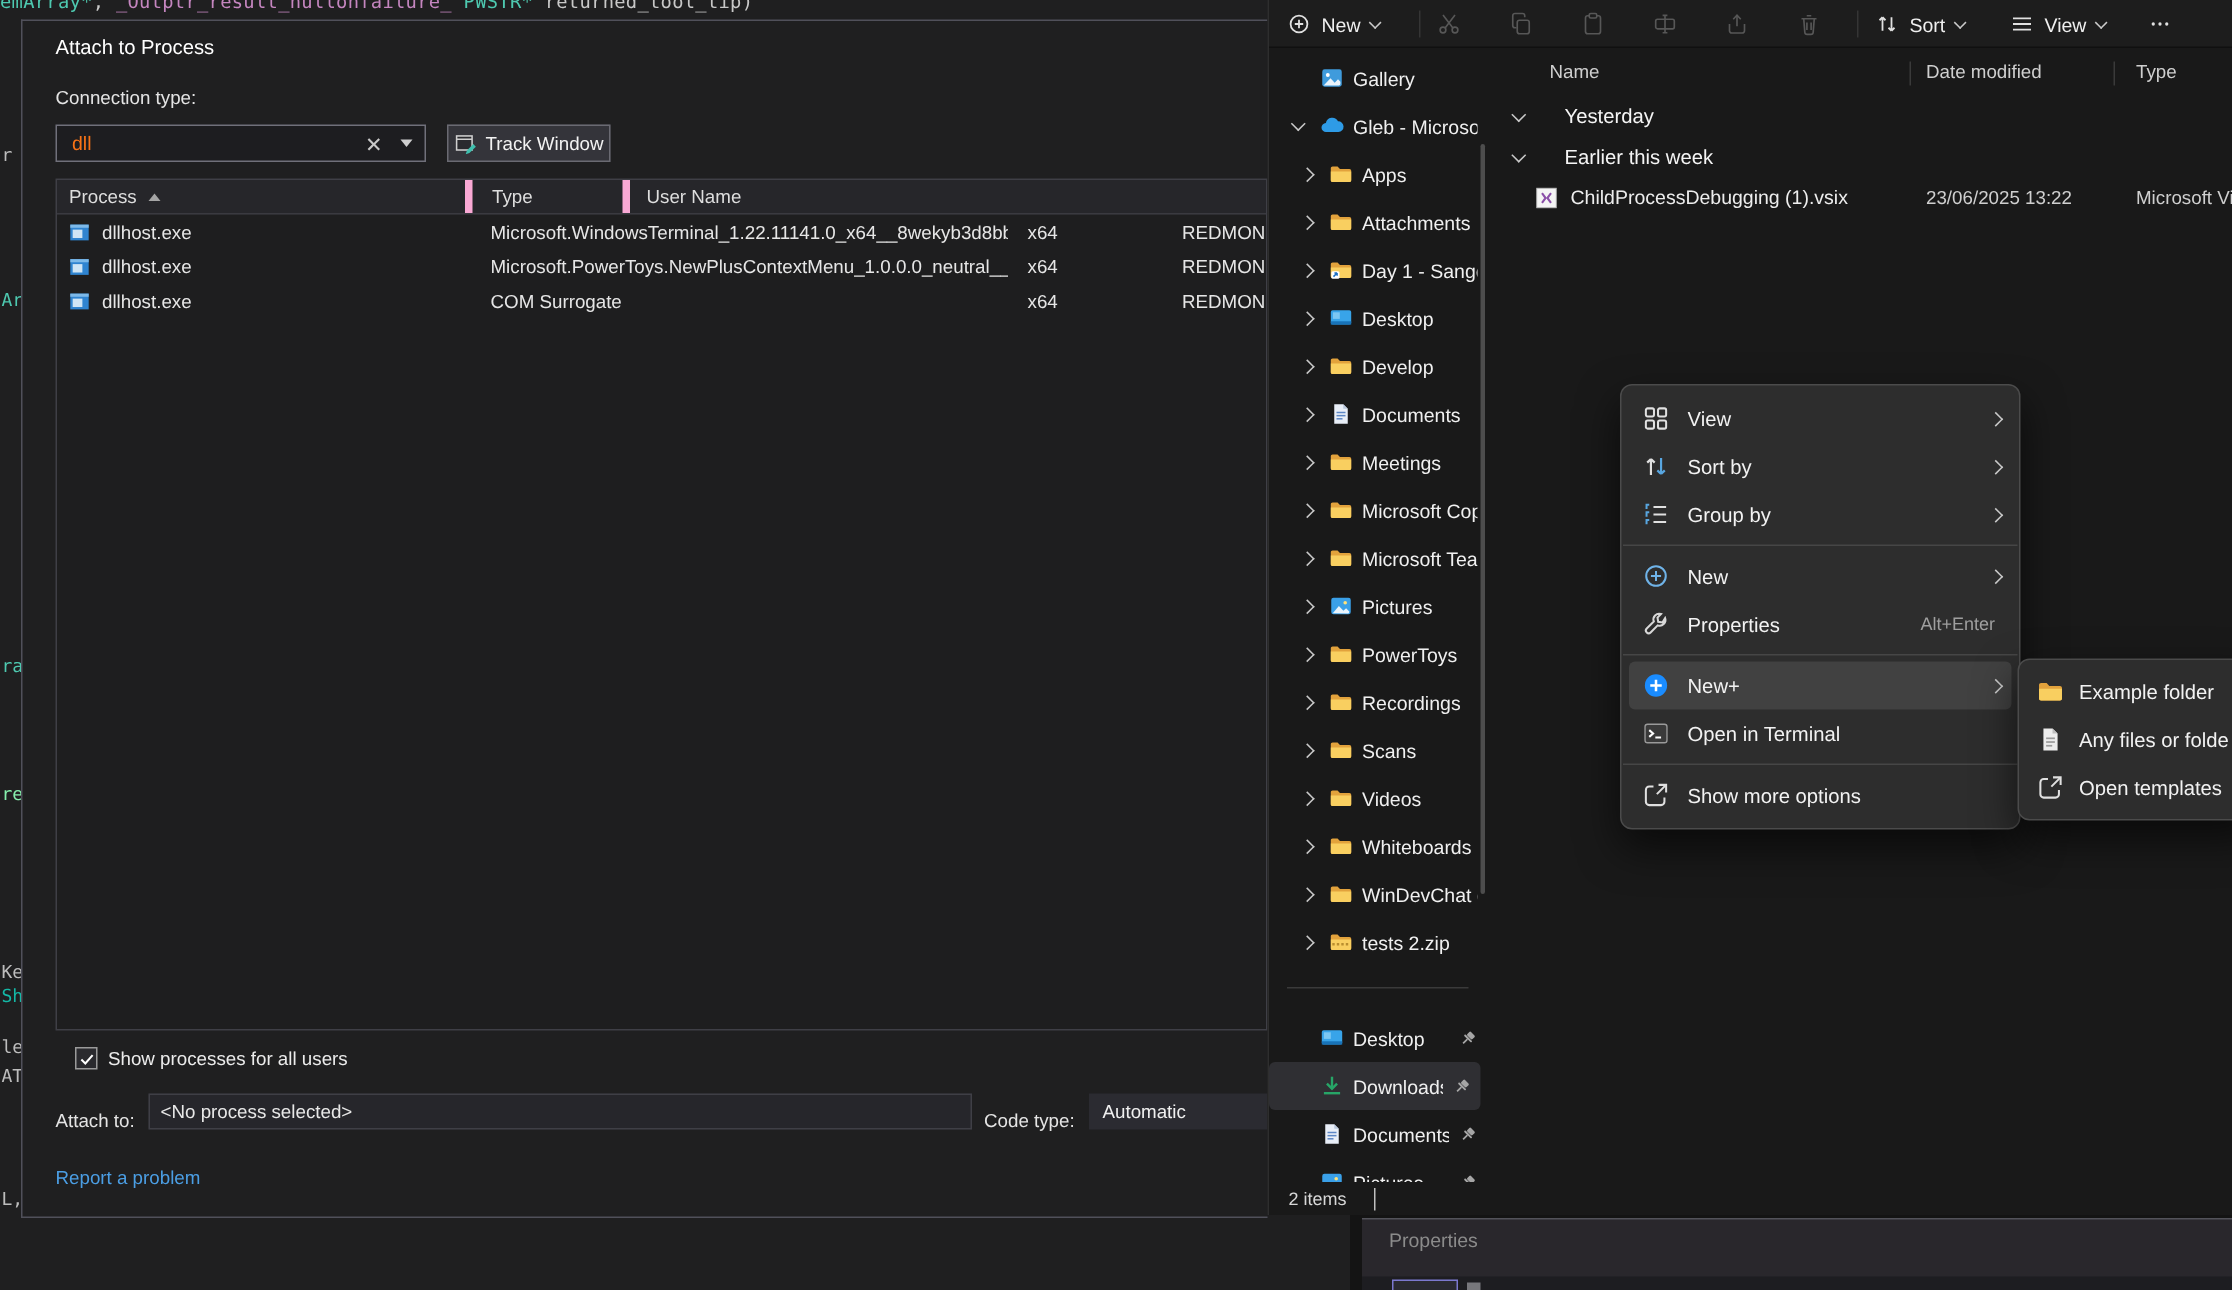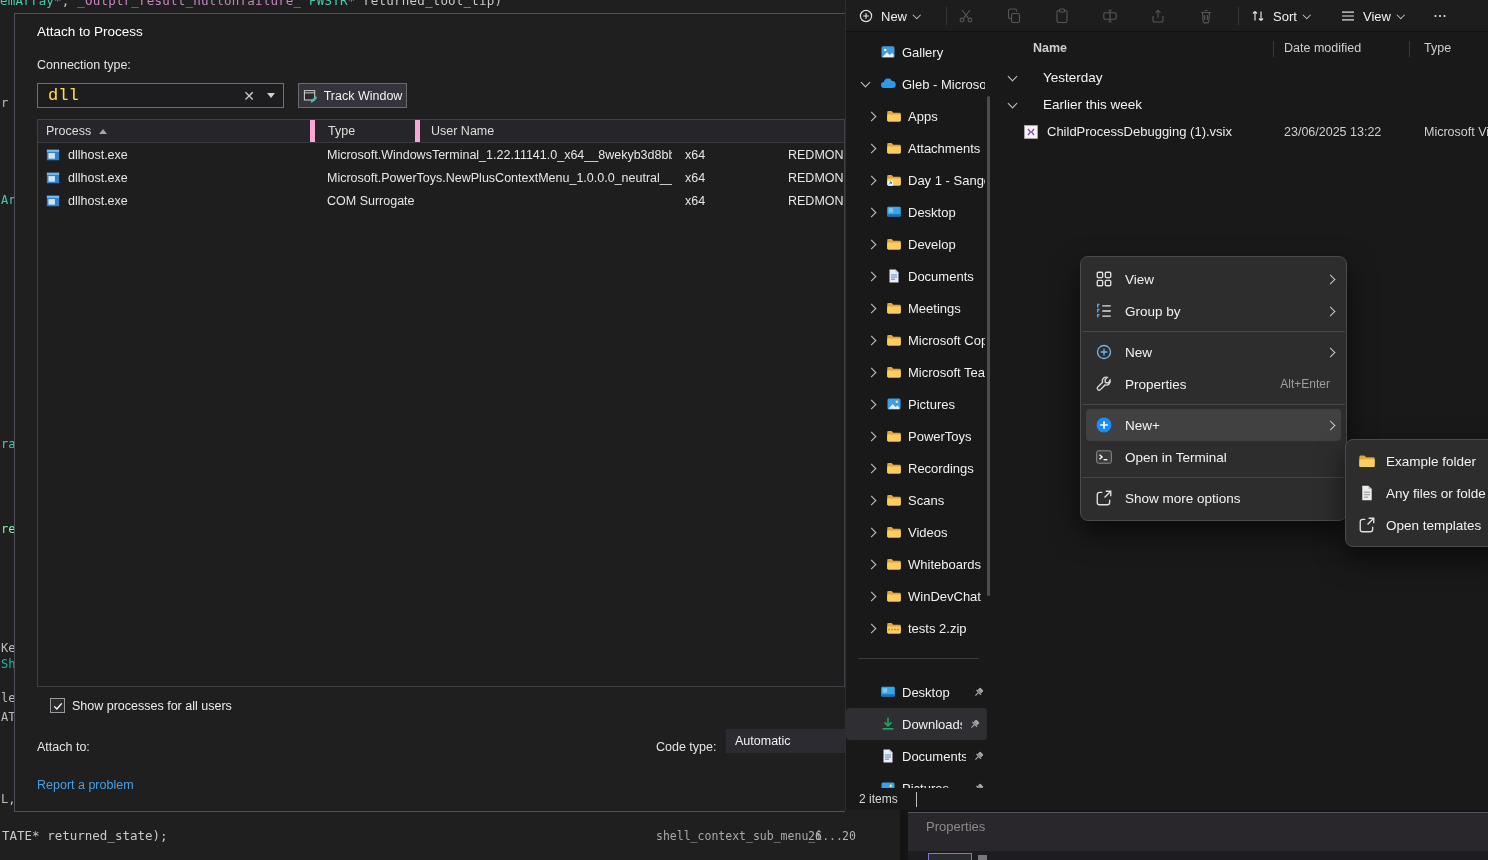--- a/index.html
+++ b/index.html
@@ -35,21 +35,21 @@
   
   .dialog{position:absolute;left:14px;top:13px;width:831px;height:799px;background:#1f1f20;
     border:1px solid #50505a;border-right:none;z-index:2;}
   .dlg-title{position:absolute;left:22px;top:10px;font-size:13.5px;color:#fff;}
   .lbl{font-size:12.5px;color:#e4e4e4;}
   .conn-label{position:absolute;left:22px;top:44px;}
   .conn-field{position:absolute;left:124px;top:39px;right:0;height:23px;background:#1a1a1c;border:1px solid #2e2e33;
     display:flex;align-items:center;padding-left:12px;font-size:12.5px;color:#f0f0f0;}
   .filter-box{position:absolute;left:22px;top:69px;width:247px;height:25px;background:#1d1d20;border:1px solid #70707a;
     display:flex;align-items:center;padding:0 8px;gap:6px;}
-  .filter-box input{flex:1;background:transparent;border:none;outline:none;color:#fde047;font-size:17px;font-family:Liberation Mono, monospace;min-width:0;}
+  .filter-box input{flex:1;background:transparent;border:none;outline:none;color:#f97316;font-size:13px;font-family:Liberation Sans, sans-serif;min-width:0;}
   .filter-clear{color:#c9c9c9;font-size:14px;line-height:1;padding:0 6px;cursor:default;}
   .track-btn{position:absolute;left:283px;top:69px;width:109px;height:25px;background:#34343a;border:1px solid #6a6a72;
     display:flex;align-items:center;justify-content:center;gap:6px;font-size:12.5px;color:#f2f2f2;}
   .ptable{position:absolute;left:22px;top:105px;right:0;height:568px;border:1px solid #3f3f46;background:#1e1e1f;overflow:hidden;}
   .phead{display:flex;height:23px;background:#26262a;border-bottom:1px solid #3a3a40;font-size:12.5px;color:#dedede;}
   .phead .pc{display:flex;align-items:center;border-right:5px solid #f9a8d4;}
   .prow{display:flex;height:23px;font-size:12.5px;color:#e6e6e6;align-items:center;}
   .pc-process{width:277px;padding-left:8px;display:flex;align-items:center;gap:8px;overflow:hidden;}
   .pc-title{width:357px;padding-left:12px;overflow:hidden;white-space:nowrap;}
   .pc-type{width:105px;padding-left:13px;}
@@ -129,26 +129,20 @@
         <span class="edge-frag mono" style="top: 96px; color: rgb(189, 189, 189);">r</span>
         <span class="edge-frag mono" style="top: 193px; color: rgb(78, 201, 176);">Ar</span>
         <span class="edge-frag mono" style="top: 437px; color: rgb(78, 201, 176);">ra</span>
         <span class="edge-frag mono" style="top: 522px; color: #86efac;">re</span>
         <span class="edge-frag mono" style="top: 641px; color: rgb(189, 189, 189);">Ke</span>
         <span class="edge-frag mono" style="top: 657px; color: #14b8a6;">Sh</span>
         <span class="edge-frag mono" style="top: 691px; color: rgb(189, 189, 189);">le</span>
         <span class="edge-frag mono" style="top: 710px; color: rgb(189, 189, 189);">AT</span>
         <span class="edge-frag mono" style="top: 792px; color: rgb(189, 189, 189);">L,</span>
       </div>
-    <div class="bottom-strip">
-      <span class="code-a mono">TATE* returned_state);</span>
-      <span class="ref mono">shell_context_sub_menu_i...</span>
-      <span class="num-a mono">26</span>
-      <span class="num-b mono">20</span>
-    </div>
   </div>
 
   <div class="dialog">
     <div class="dlg-title">Attach to Process</div>
     <div class="lbl conn-label">Connection type:</div>
     <div class="filter-box">
       <input type="text" readonly="" value="dll" style="">
       <span class="filter-clear">✕</span>
       <span class="caret-down"></span>
     </div>
@@ -225,20 +219,23 @@
         </div>
     </div>
 
     <div class="checkbox">
       <svg viewBox="0 0 16 16">
           <path d="M3 8.5 6.5 12 13 4.5" stroke="#fff" stroke-width="1.8" fill="none"></path>
         </svg>
     </div>
     <div class="showall-label">Show processes for all users</div>
     <div class="lbl attach-label">Attach to:</div>
+    <div class="attach-field">
+      <span>&lt;No process selected&gt;</span>
+    </div>
     <div class="lbl codetype-label">Code type:</div>
     <div class="codetype-field">
       <span>Automatic</span>
     </div>
     <div class="report-link">Report a problem</div>
   </div>
 
   <div class="explorer">
     <div class="toolbar">
       <div class="tb-group" style="left:12px;">
@@ -318,21 +315,21 @@
           <svg viewBox="0 0 16 16" fill="#e0e0e0">
               <circle cx="3.5" cy="8" r="1.1"></circle>
               <circle cx="8" cy="8" r="1.1"></circle>
               <circle cx="12.5" cy="8" r="1.1"></circle>
             </svg>
         </span>
       </div>
     </div>
 
     <div class="hdr-row">
-      <span class="h" style="left:32px;font-weight:bold;">Name</span>
+      <span class="h" style="left:32px;">Name</span>
       <div class="hdr-div" style="left:272px;"></div>
       <span class="h" style="left:283px;">Date modified</span>
       <div class="hdr-div" style="left:408px;"></div>
       <span class="h" style="left:423px;">Type</span>
     </div>
 
     <div class="flist" id="file-list">
         <div class="fgroup">
           <span class="chev d"></span>
           <span>Yesterday</span>
@@ -704,20 +701,36 @@
               <rect x="9.2" y="9.2" width="4.8" height="4.8" rx="1"></rect>
             </svg>
           </span>
         </span>
         <span class="mi-label">View</span>
         <span class="chev r"></span>
       </div>
       <div class="menu-item">
         <span class="mi-icon">
           <span class="icon icon-18">
+            <svg viewBox="0 0 16 16" fill="none" stroke-width="1.3">
+              <g stroke="#e0e0e0">
+                <path d="M5 13V3.5M5 3.5 2.8 5.7M5 3.5l2.2 2.2"></path>
+              </g>
+              <g stroke="#58a6e0">
+                <path d="M11 3v9.5M11 12.5l-2.2-2.2M11 12.5l2.2-2.2"></path>
+              </g>
+            </svg>
+          </span>
+        </span>
+        <span class="mi-label">Sort by</span>
+        <span class="chev r"></span>
+      </div>
+      <div class="menu-item">
+        <span class="mi-icon">
+          <span class="icon icon-18">
             <svg viewBox="0 0 16 16" fill="none" stroke-width="1.2">
               <path d="M6.5 3.5h7.5M6.5 8h7.5M6.5 12.5h7.5" stroke="#e0e0e0"></path>
               <path d="M4 2.2H2.4v2.6M4 6.7H2.4v2.6M4 11.2H2.4v2.6" stroke="#58a6e0"></path>
             </svg>
           </span>
         </span>
         <span class="mi-label">Group by</span>
         <span class="chev r"></span>
       </div>
       <div class="menu-sep"></div>

